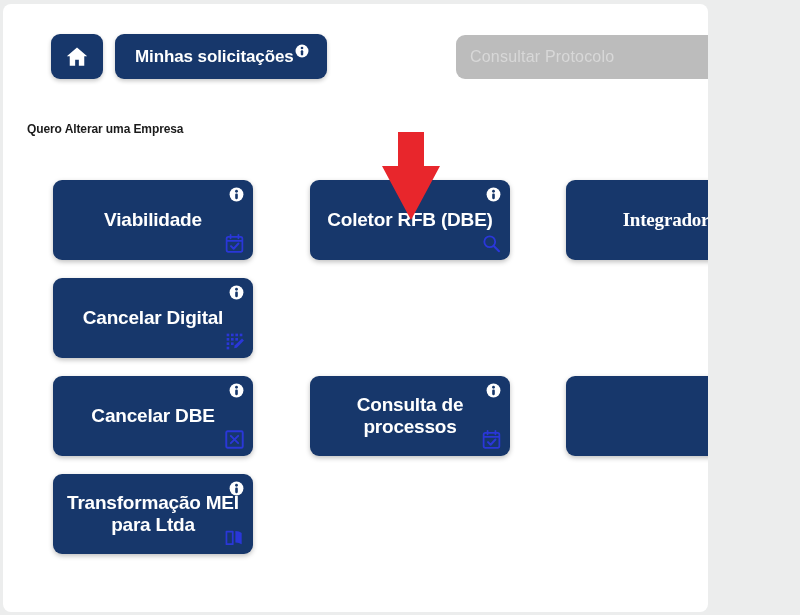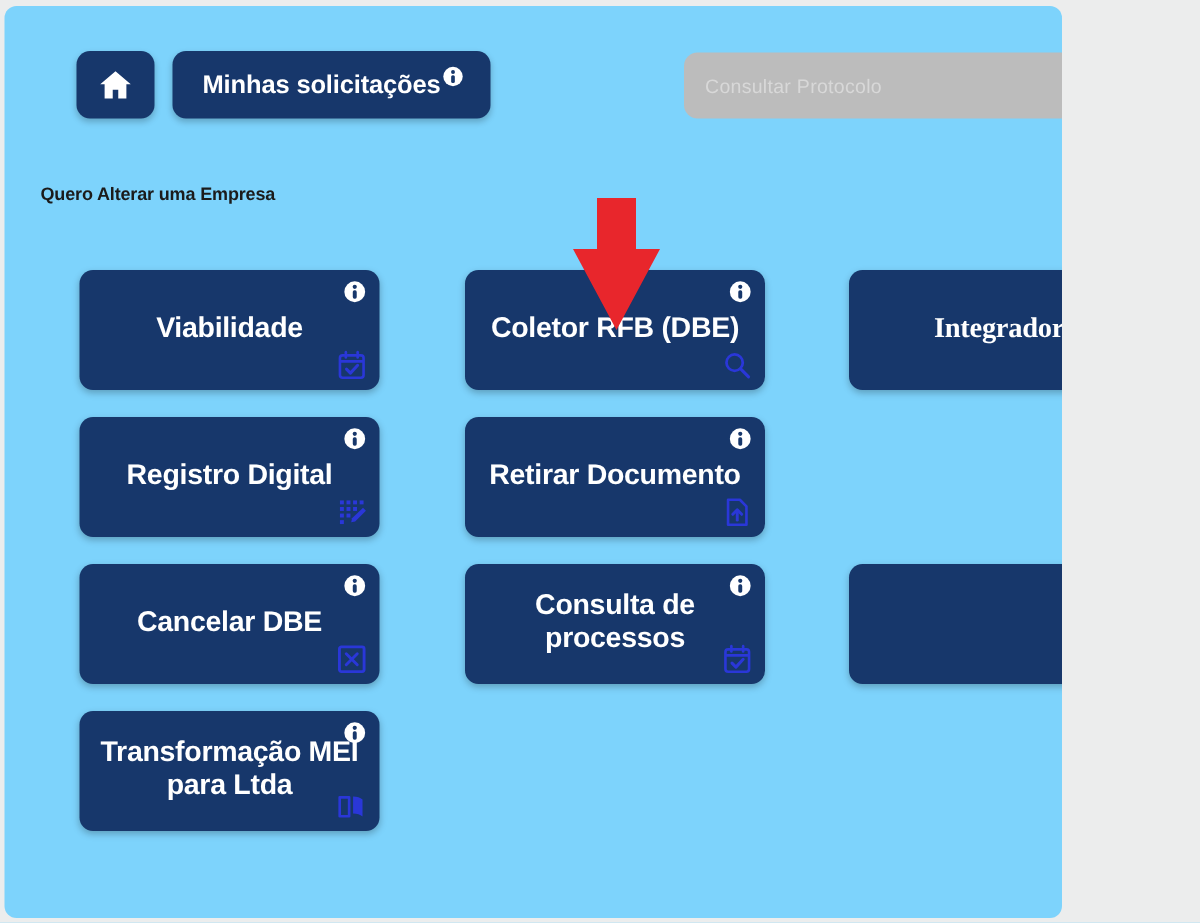--- a/index.html
+++ b/index.html
@@ -11,21 +11,21 @@
     background: #eceded;
     font-family: "Liberation Sans", sans-serif;
   }
 
   #app {
     position: absolute;
     left: 3px;
     top: 4px;
     width: 705px;
     height: 608px;
-    background: #7dd3fc;
+    background: #ffffff;
     border-radius: 8px;
     overflow: hidden;
   }
 
   
   .header {
     position: absolute;
     left: 0; top: 0;
     width: 794px;
     height: 95px;
@@ -84,21 +84,21 @@
     background: #bcbcbc;
     border-radius: 9px;
     display: flex;
     align-items: center;
     padding: 0 18px 0 14px;
     cursor: text;
   }
   .search-placeholder {
     flex: 1;
     color: #d8d8d8;
-    font-size: 13px;
+    font-size: 16px;
     font-weight: normal;
     letter-spacing: .2px;
     white-space: nowrap;
   }
   .search-icon { width: 22px; height: 22px; flex: 0 0 auto; cursor: pointer; }
 
   
   .section-title {
     position: absolute;
     left: 24px;
@@ -279,57 +279,40 @@
     <div class="row">
 
       <div class="card col0">
         <span class="card-info">
           <svg viewBox="0 0 16 16" xmlns="http://www.w3.org/2000/svg">
             <circle cx="8" cy="8" r="7.4" fill="#ffffff"></circle>
             <circle cx="8" cy="4.5" r="1.5" fill="#17376b"></circle>
             <rect x="6.6" y="7" width="2.8" height="6" rx="1.2" fill="#17376b"></rect>
           </svg>
         </span>
-        <span class="card-label">Registro Digital</span>
+        <span class="card-label">Cancelar Digital</span>
         <span class="card-icon">
           <svg viewBox="0 0 24 24" xmlns="http://www.w3.org/2000/svg">
             <g fill="#2a37d8">
               <rect x="3" y="3" width="3" height="3"></rect>
                 <rect x="8" y="3" width="3" height="3"></rect>
               <rect x="13" y="3" width="3" height="3"></rect>
                 <rect x="18" y="3" width="3" height="3"></rect>
               <rect x="3" y="8" width="3" height="3"></rect>
                 <rect x="8" y="8" width="3" height="3"></rect>
               <rect x="13" y="8" width="3" height="3"></rect>
               <rect x="3" y="13" width="3" height="3"></rect>
                 <rect x="8" y="13" width="3" height="3"></rect>
               <rect x="3" y="18" width="3" height="3"></rect>
             </g>
             <path d="M20.6 8.6 22.8 10.8 14.6 19 11.6 19.6 12.2 16.6z" fill="#2a37d8"></path>
           </svg>
         </span>
       </div>
 
-      <div class="card col1">
-        <span class="card-info">
-          <svg viewBox="0 0 16 16" xmlns="http://www.w3.org/2000/svg">
-            <circle cx="8" cy="8" r="7.4" fill="#ffffff"></circle>
-            <circle cx="8" cy="4.5" r="1.5" fill="#17376b"></circle>
-            <rect x="6.6" y="7" width="2.8" height="6" rx="1.2" fill="#17376b"></rect>
-          </svg>
-        </span>
-        <span class="card-label">Retirar Documento</span>
-        <span class="card-icon">
-          <svg viewBox="0 0 24 24" xmlns="http://www.w3.org/2000/svg">
-            <path d="M5 2.5h9l5 5v14H5z" fill="none" stroke="#2a37d8" stroke-width="2" stroke-linejoin="round"></path>
-            <line x1="12" y1="18" x2="12" y2="10.5" stroke="#2a37d8" stroke-width="2.2" stroke-linecap="round"></line>
-            <polyline points="8.6,13.6 12,10.2 15.4,13.6" fill="none" stroke="#2a37d8" stroke-width="2.2" stroke-linecap="round" stroke-linejoin="round"></polyline>
-          </svg>
-        </span>
-      </div>
 
     </div>
 
     <div class="row">
 
       <div class="card col0">
         <span class="card-info">
           <svg viewBox="0 0 16 16" xmlns="http://www.w3.org/2000/svg">
             <circle cx="8" cy="8" r="7.4" fill="#ffffff"></circle>
             <circle cx="8" cy="4.5" r="1.5" fill="#17376b"></circle>

